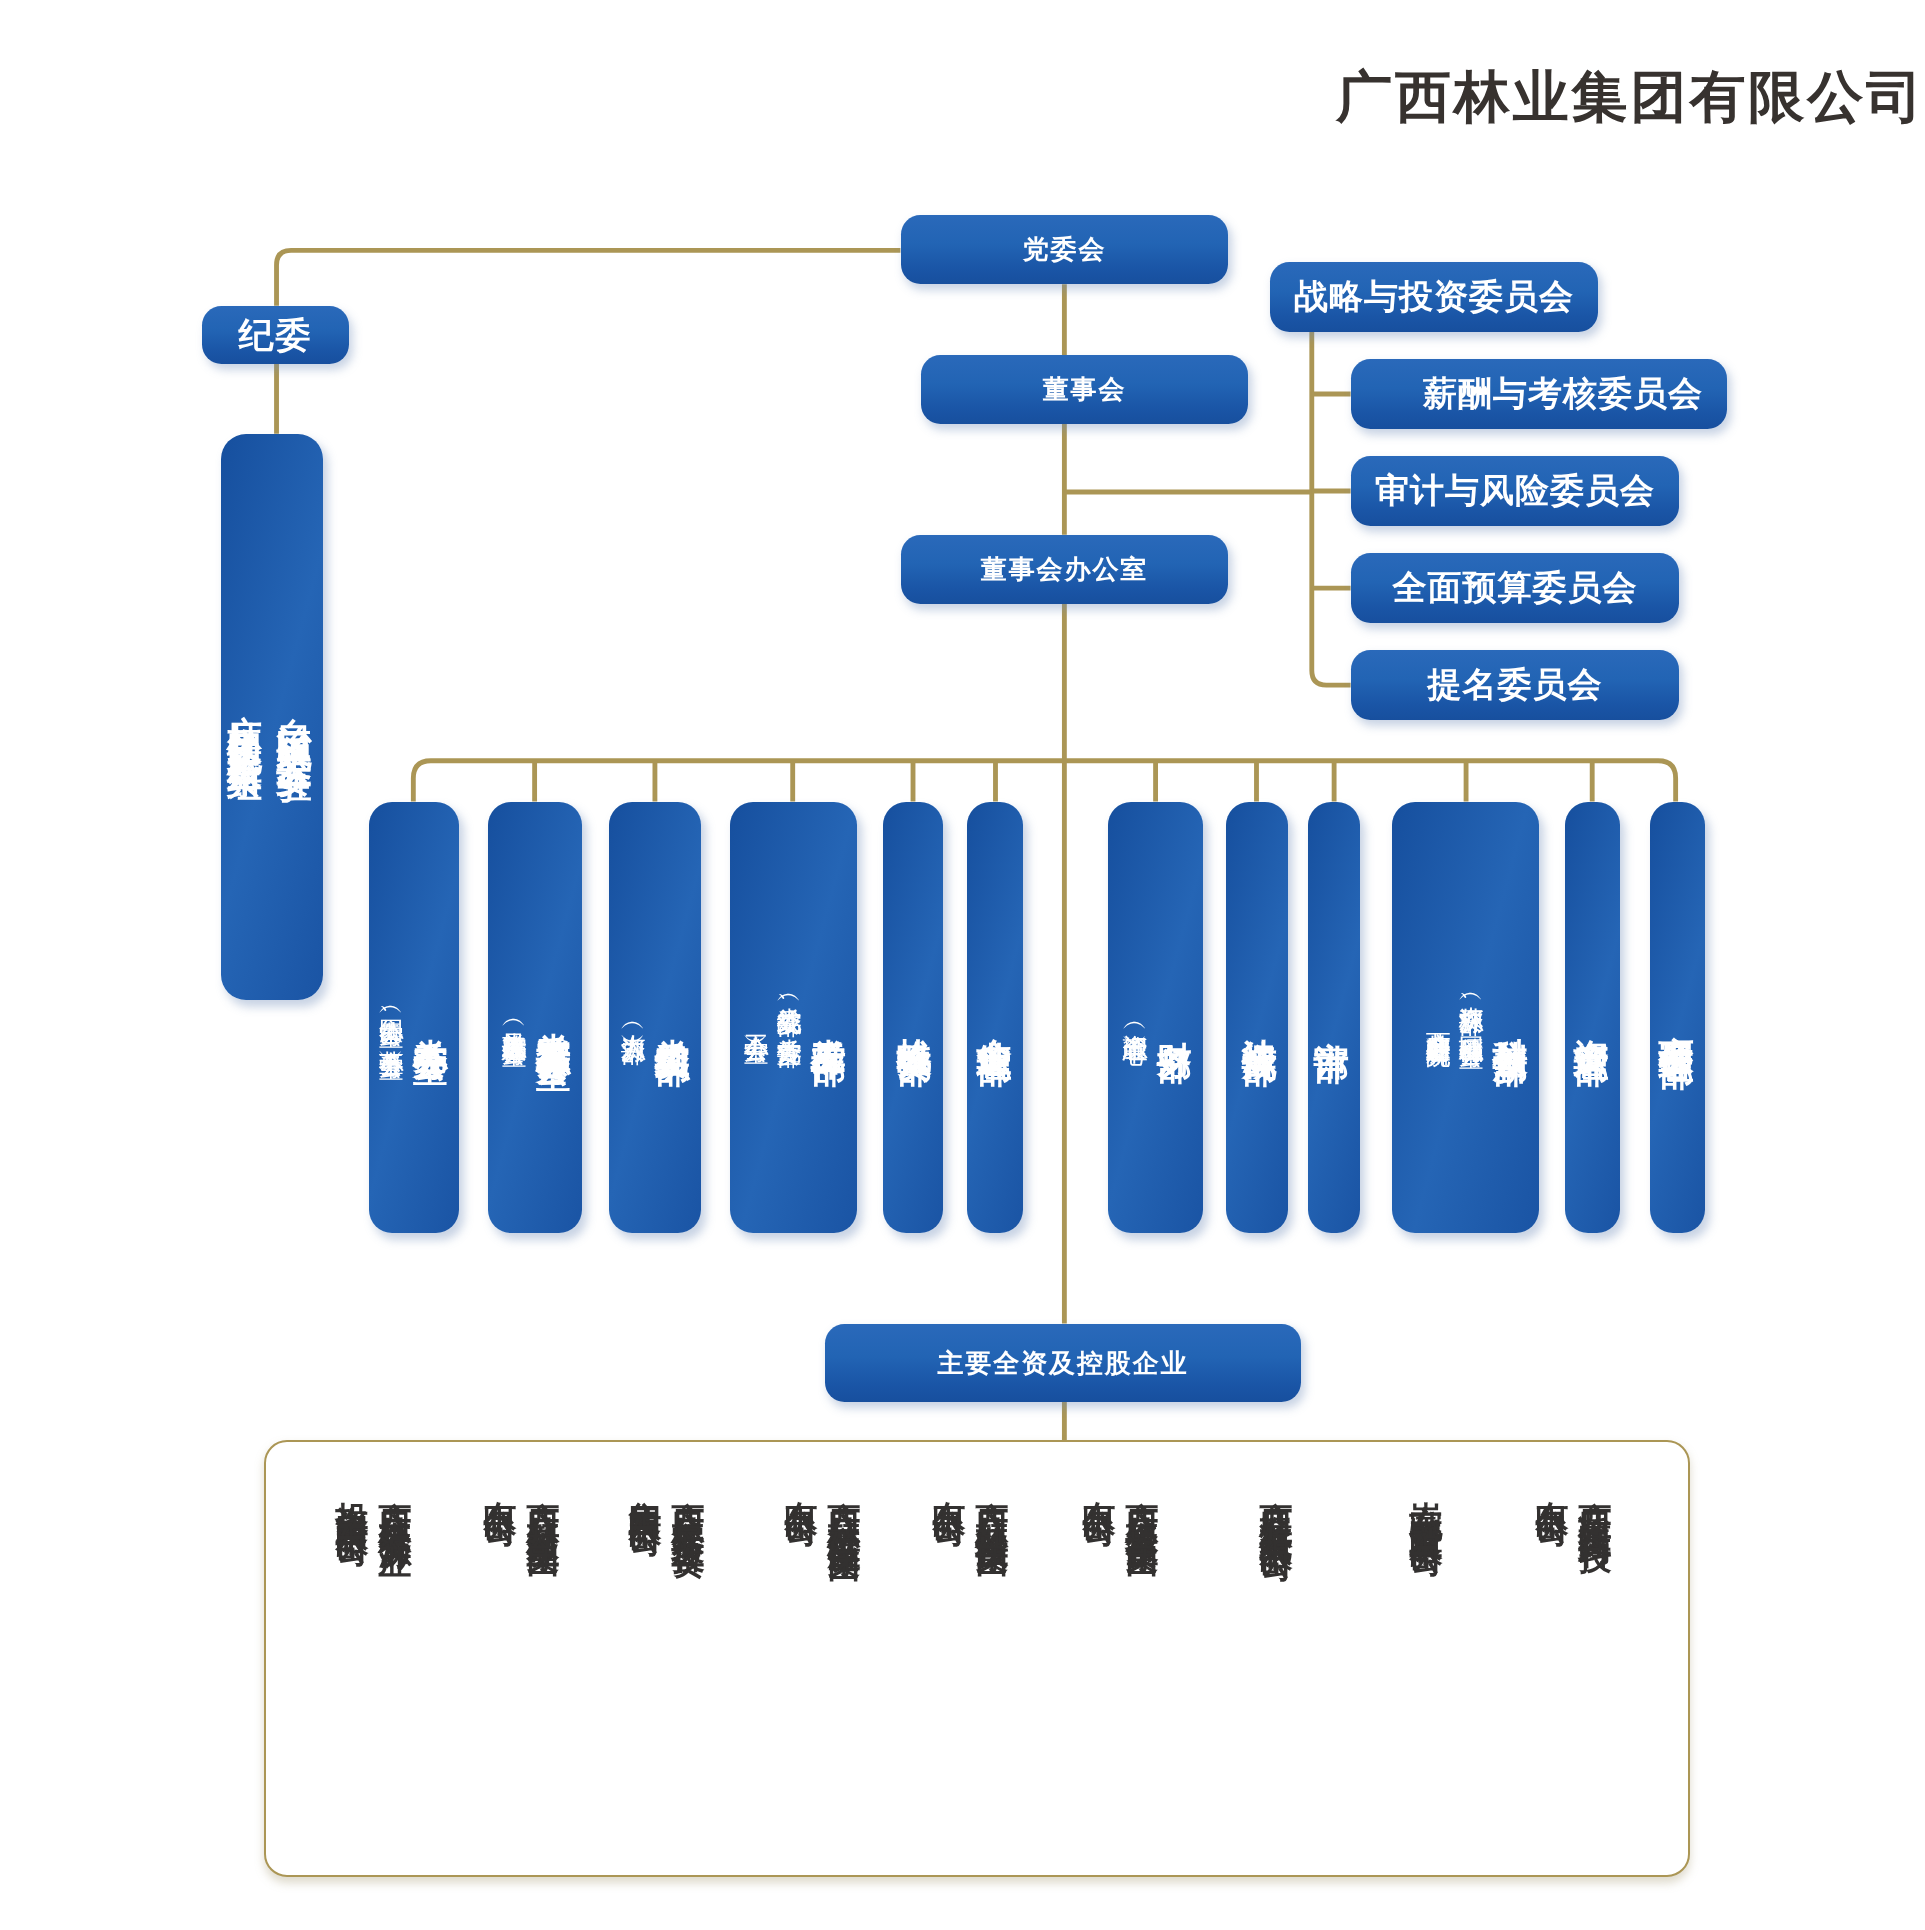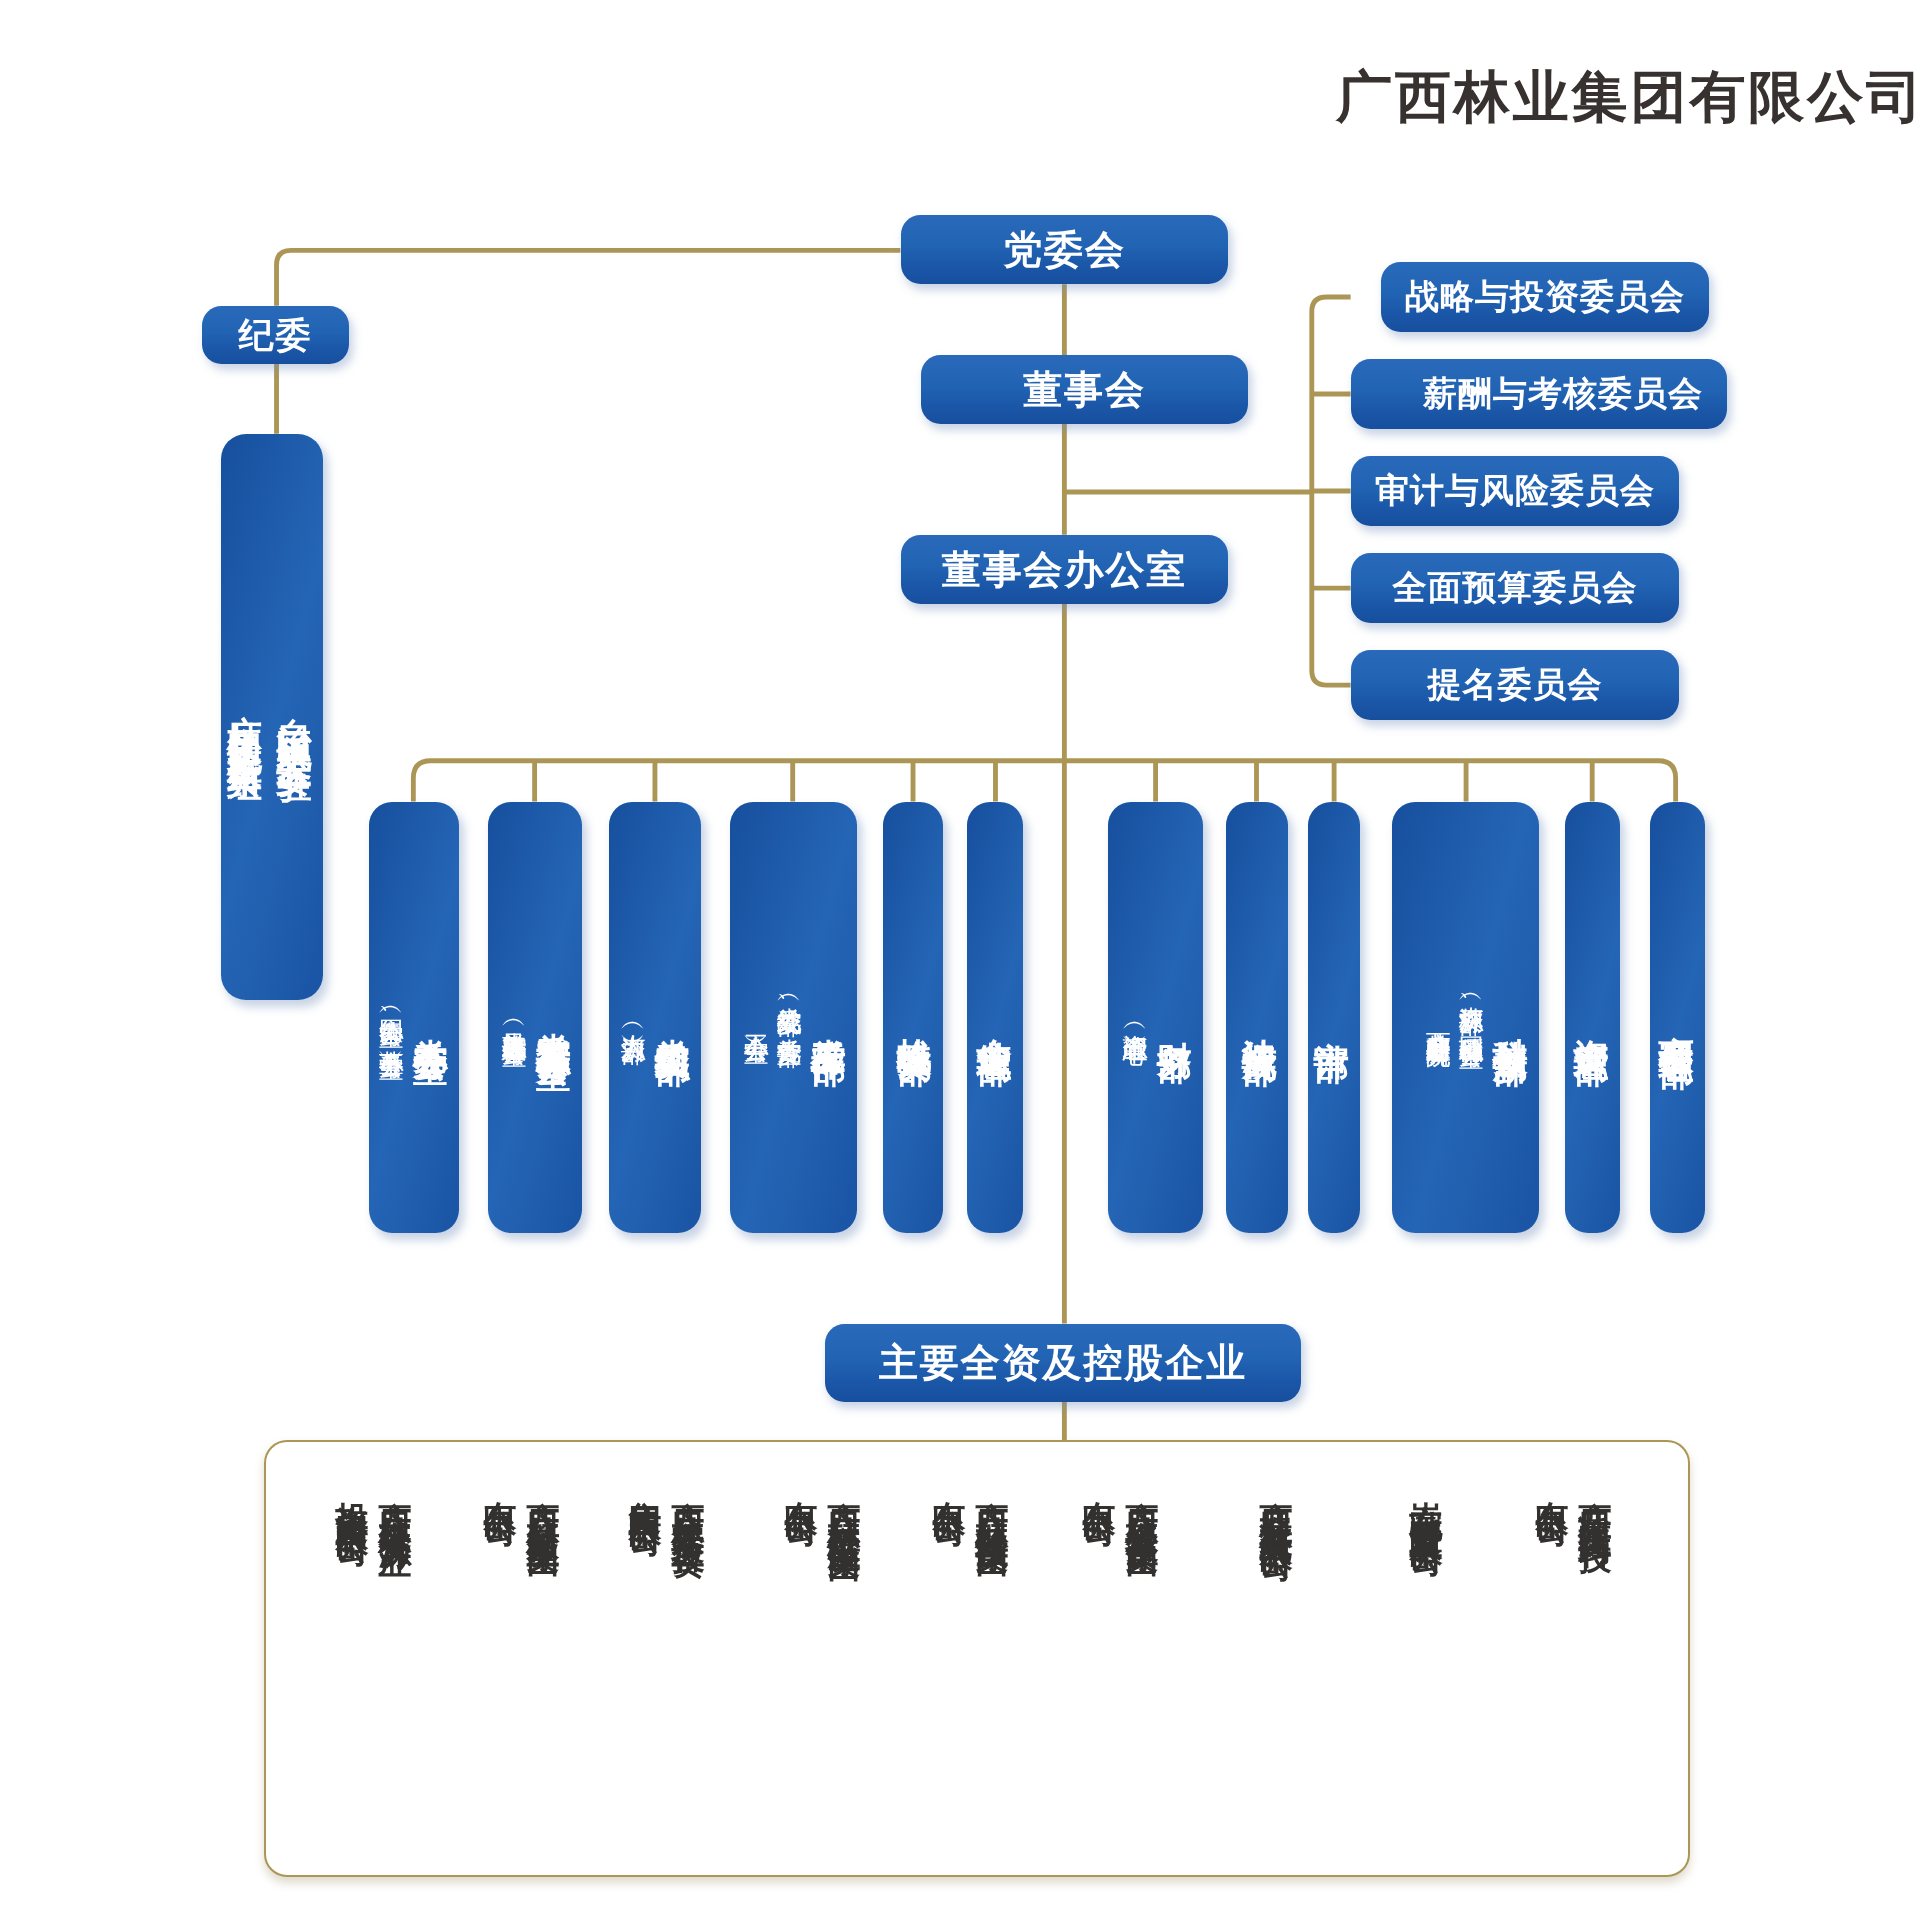--- a/index.html
+++ b/index.html
@@ -11,21 +11,21 @@
   .title{
     position:absolute;left:0;top:60px;width:1925px;text-align:right;
     font-size:56px;font-weight:bold;color:#37322f;letter-spacing:2.9px;
   }
   .pill{
     position:absolute;display:flex;align-items:center;justify-content:center;
     background:linear-gradient(180deg,#2a69ba 0%,#2264b4 42%,#1a55a6 78%,#174f9e 100%);
     border-radius:19.4px;color:#fff;font-weight:bold;
     box-shadow:3.9px 5.8px 9.7px rgba(110,140,185,.38);
   }
-  .pill.big{font-size:39px;letter-spacing:1.9px;}
+  .pill.big{font-size:26px;letter-spacing:1.9px;}
   .pill.mid{font-size:34px;letter-spacing:1px;}
   .vbox{
     position:absolute;top:802px;height:431px;box-sizing:border-box;
     background:linear-gradient(105deg,#164f9e 0%,#2565b5 52%,#1a54a4 100%);
     border-radius:23px;color:#fff;writing-mode:vertical-rl;
     padding:17.5px 5.8px;box-shadow:4.9px 6.8px 9.7px rgba(110,140,185,.38);
   }
   .v-main{font-size:35px;font-weight:bold;letter-spacing:2.9px;line-height:1.3;text-align:center;}
   .v-sub{font-size:25px;letter-spacing:1px;line-height:1.32;text-align:center;white-space:pre-line;}
   .tallbox{
@@ -68,21 +68,21 @@
 <div class="pill big" style="left:901px;top:215px;width:327px;height:69px;">党委会</div>
 <div class="pill big" style="left:901px;top:355px;width:327px;height:69px;margin-left:20px;">董事会</div>
 <div class="pill big" style="left:901px;top:535px;width:327px;height:69px;">董事会办公室</div>
 <div class="pill big" style="left:202px;top:306px;width:147px;height:58px;font-size:35px;">纪委</div>
 
 <div class="tallbox">
   <div class="vtext">自治区纪委监委驻
 广林集团纪检监察组</div>
 </div>
 
-<div class="pill mid" style="left:1381px;top:262px;width:328px;height:70px;">战略与投资委员会</div>
+<div class="pill mid" style="left:1270px;top:262px;width:328px;height:70px;">战略与投资委员会</div>
 <div class="pill mid" style="left:1351px;top:359px;width:328px;height:70px;padding-left:48px;">薪酬与考核委员会</div>
 <div class="pill mid" style="left:1351px;top:456px;width:328px;height:70px;">审计与风险委员会</div>
 <div class="pill mid" style="left:1351px;top:553px;width:328px;height:70px;">全面预算委员会</div>
 <div class="pill mid" style="left:1351px;top:650px;width:328px;height:70px;">提名委员会</div>
 
 <div class="vbox" style="left:369px;width:90px;">
   <div class="v-main">党委办公室</div>
   <div class="v-sub">（集团办公室、董事会办公室）</div>
 </div>
 <div class="vbox" style="left:488px;width:94px;">

